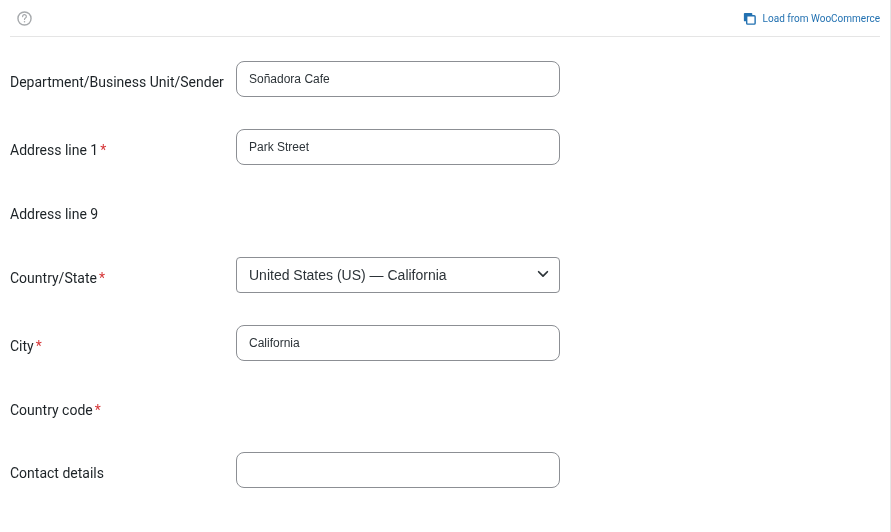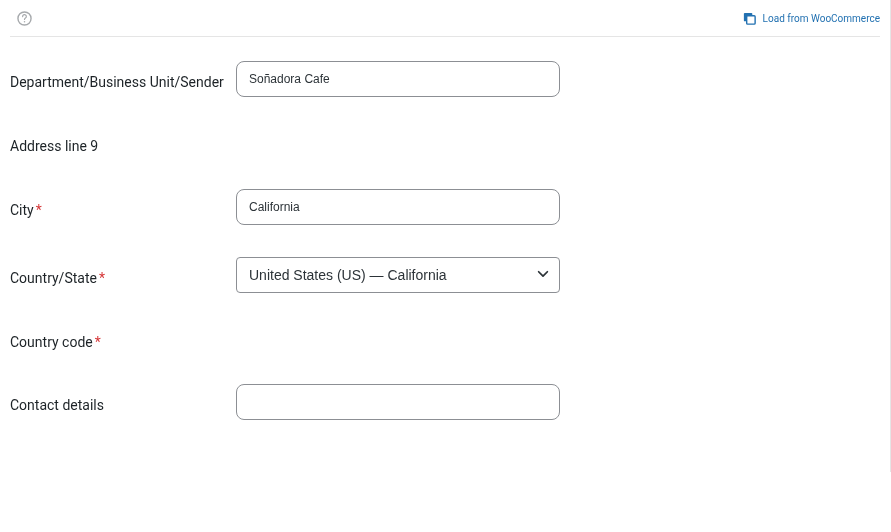--- a/index.html
+++ b/index.html
@@ -132,52 +132,58 @@
     </a>
   </div>
 
   <div class="form-row">
     <label class="form-label">
       <span>Department/Business Unit/Sender</span>
     </label>
     <input type="text" class="form-control" value="Soñadora Cafe" style="">
   </div>
 
+  <div class="form-row">
+    <label class="form-label">
+      <span>Address line 1</span><span class="required">*</span>
+    </label>
+    <input type="text" class="form-control" value="Park Street" style="">
+  </div>
 
   <div class="form-row">
     <label class="form-label">
       <span>Address line 9</span>
     </label>
-  </div>
-
-  <div class="form-row">
-    <label class="form-label">
-      <span>City</span><span class="required">*</span>
-    </label>
-    <input type="text" class="form-control" value="California" style="">
   </div>
 
   <div class="form-row">
     <label class="form-label">
       <span>Country/State</span><span class="required">*</span>
     </label>
     <div class="select-wrapper">
       <select class="form-select">
         <option>United States (US) — California</option>
       </select>
       <span class="select-chevron">
         <svg width="14" height="14" viewBox="0 0 16 16" fill="none" stroke="currentColor" stroke-width="2">
           <path d="M3 6 L8 11 L13 6" stroke-linecap="round" stroke-linejoin="round"></path>
         </svg>
       </span>
     </div>
   </div>
 
   <div class="form-row">
     <label class="form-label">
+      <span>City</span><span class="required">*</span>
+    </label>
+    <input type="text" class="form-control" value="California" style="">
+  </div>
+
+  <div class="form-row">
+    <label class="form-label">
       <span>Country code</span><span class="required">*</span>
     </label>
   </div>
 
   <div class="form-row">
     <label class="form-label">
       <span>Contact details</span>
     </label>
     <input type="text" class="form-control" value="" style="">
   </div>

